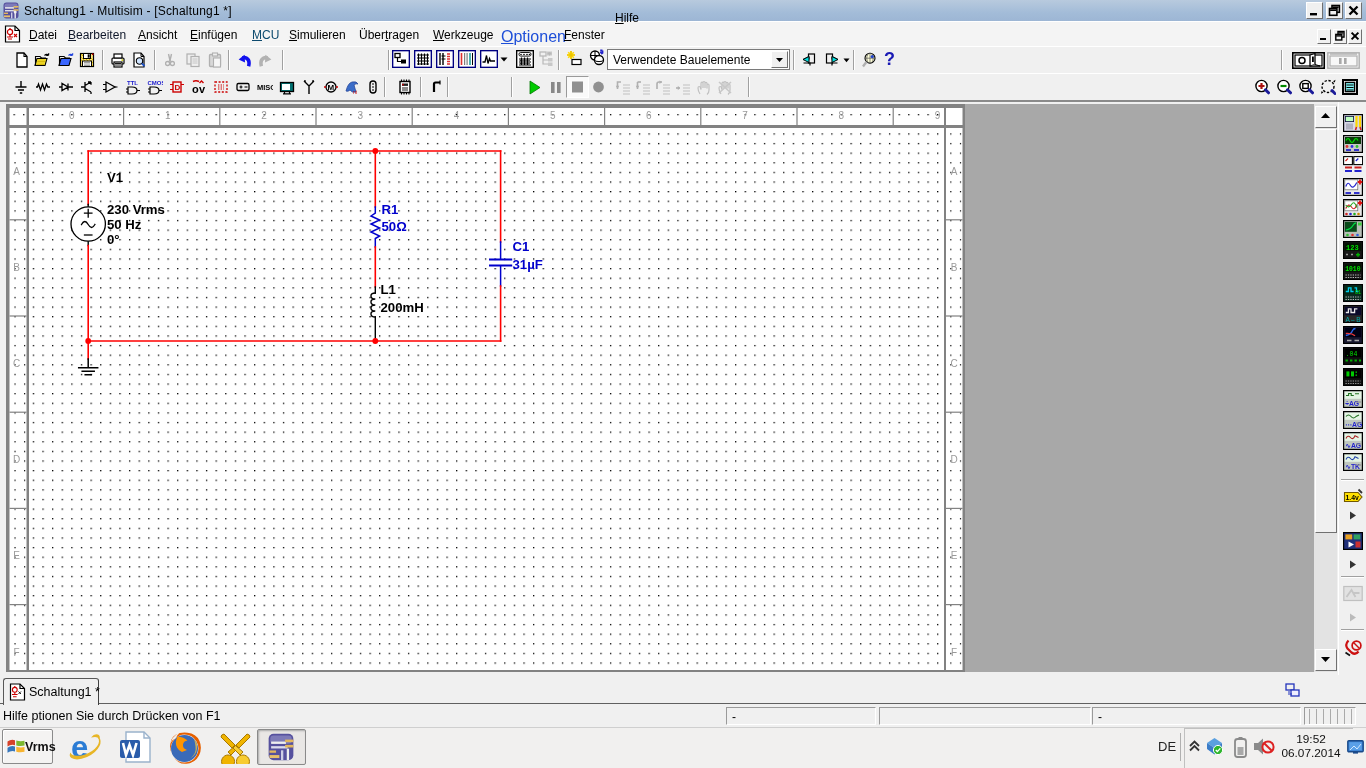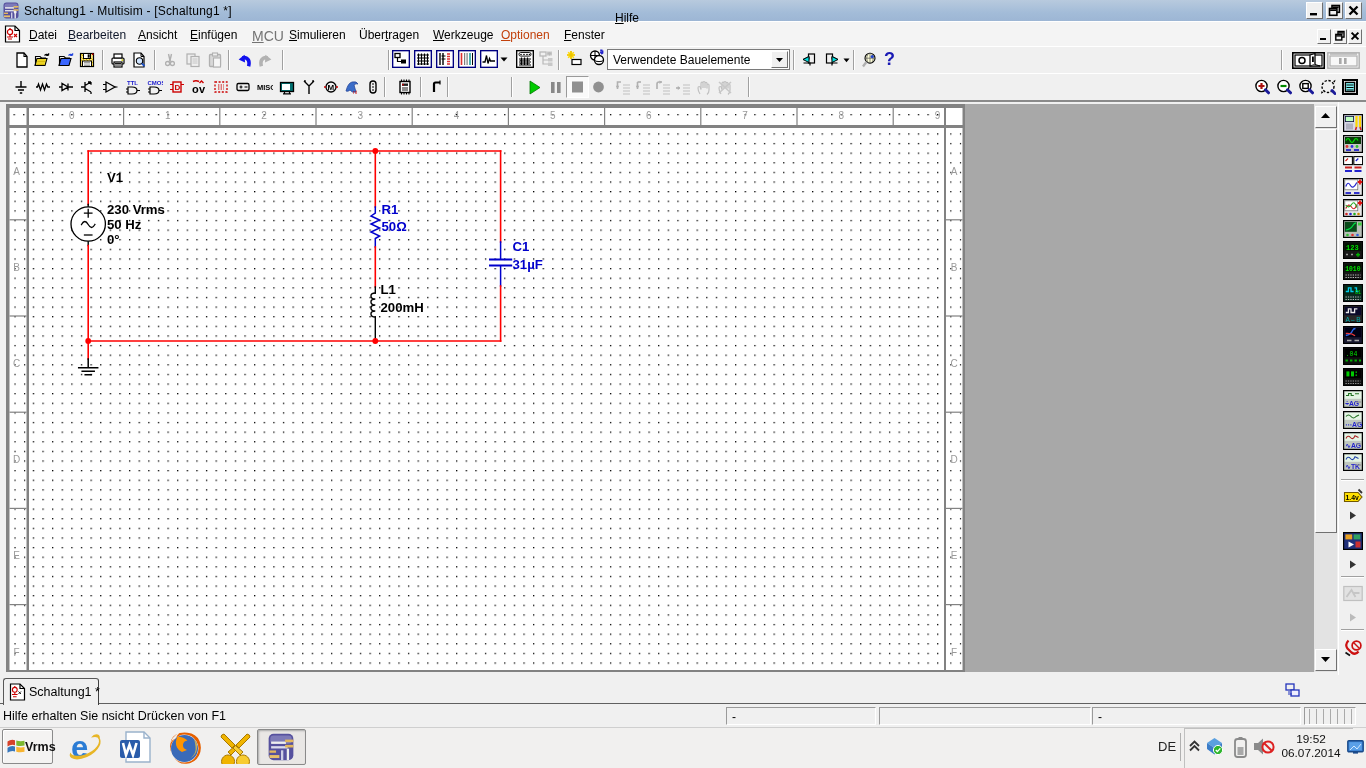--- a/index.html
+++ b/index.html
@@ -46,25 +46,25 @@
 <path d="M1.5 1 H11 L15.5 5.5 V17 H1.5 Z" fill="#fff" stroke="#000" stroke-width="1.2"></path>
 <path d="M11 1 V5.5 H15.5" fill="none" stroke="#000" stroke-width="1.2"></path>
 <circle cx="6" cy="7" r="2.6" fill="none" stroke="#cc0000" stroke-width="1.2"></circle>
 <path d="M6 4.4 V3 M6 9.6 V12 M3 12 H9 M4 14 H8" stroke="#cc0000" stroke-width="1.2" fill="none"></path>
 <path d="M10 9 L13 12 M10 12 L13 9" stroke="#cc0000" stroke-width="1.1"></path>
 </svg>
 <div class="abs" style="left:29px;top:28px;font-size:12px;color:#000"><u>D</u>atei</div>
 <div class="abs" style="left:68px;top:28px;font-size:12px;color:#0f172a"><u>B</u>earbeiten</div>
 <div class="abs" style="left:138px;top:28px;font-size:12px;color:#000"><u>A</u>nsicht</div>
 <div class="abs" style="left:190px;top:28px;font-size:12px;color:#000"><u>E</u>infügen</div>
-<div class="abs" style="left:252px;top:28px;font-size:14px;color:#737373"><u>M</u>CU</div>
+<div class="abs" style="left:252px;top:28px;font-size:12px;color:#0c4a6e"><u>M</u>CU</div>
 <div class="abs" style="left:289px;top:28px;font-size:12px;color:#000"><u>S</u>imulieren</div>
 <div class="abs" style="left:359px;top:28px;font-size:12px;color:#000">Über<u>t</u>ragen</div>
 <div class="abs" style="left:433px;top:28px;font-size:12px;color:#000"><u>W</u>erkzeuge</div>
-<div class="abs" style="left:501px;top:28px;font-size:12px;color:#c2410c"><u>O</u>ptionen</div>
+<div class="abs" style="left:501px;top:28px;font-size:16px;color:#1d4ed8"><u>O</u>ptionen</div>
 <div class="abs" style="left:564px;top:28px;font-size:12px;color:#000"><u>F</u>enster</div>
 <div class="abs" style="left:615px;top:11px;font-size:12px;color:#000"><u>H</u>ilfe</div>
 <div class="abs ras" style="left:1317px;top:29px;width:14px;height:15px">
     <svg width="12" height="12" viewBox="0 0 12 12">
       <rect x="2" y="8" width="6" height="2" fill="#000"></rect>
     </svg>
   </div>
 <div class="abs ras" style="left:1332.5px;top:29px;width:14px;height:15px">
     <svg width="12" height="12" viewBox="0 0 12 12">
       <rect x="4" y="1.5" width="6" height="5.6" fill="none" stroke="#000" stroke-width="1.4"></rect>
@@ -713,21 +713,21 @@
 <path d="M5.8 4.4 V3 M5.8 9.2 V11.5 M3 11.5 H8.6 M4 13.8 H7.6" stroke="#cc0000" stroke-width="1.1" fill="none"></path>
 <path d="M9.5 8.5 L12 11 M12 8.5 L9.5 11" stroke="#222" stroke-width="1"></path>
 </svg>
 <div class="abs" style="left:29px;top:685px;font-size:12.5px;color:#000">Schaltung1 *</div>
 <svg class="abs" style="left:1285px;top:683px" width="15" height="15" viewBox="0 0 15 15">
     <rect x="1" y="1" width="8" height="6" fill="none" stroke="#2233bb" stroke-width="1.3"></rect>
     <rect x="6" y="7" width="8" height="6" fill="#eef" stroke="#2233bb" stroke-width="1.3"></rect>
     <path d="M3 9 h2 M3 11 h4" stroke="#2233bb" stroke-width="1.1"></path>
   </svg>
 <div class="abs" style="left:0;top:706px;width:1366px;height:21px;background:#f0f0f0"></div>
-<div class="abs" style="left:3px;top:709px;font-size:12.5px;color:#000">Hilfe erhalten Sie nsicht Drücken von F1</div>
+<div class="abs" style="left:3px;top:709px;font-size:12.5px;color:#000">Hilfe ptionen Sie durch Drücken von F1</div>
 <div class="abs sunk" style="left:726px;top:707px;width:150px;height:18px;background:#f0f0f0">
     <div class="abs" style="left:5px;top:2px;font-size:12px;color:#000">-</div>
   </div>
 <div class="abs sunk" style="left:879px;top:707px;width:212px;height:18px;background:#f0f0f0">
     <div class="abs" style="left:5px;top:2px;font-size:12px;color:#000"></div>
   </div>
 <div class="abs sunk" style="left:1092px;top:707px;width:209px;height:18px;background:#f0f0f0">
     <div class="abs" style="left:5px;top:2px;font-size:12px;color:#000">-</div>
   </div>
 <div class="abs sunk" style="left:1304px;top:707px;width:52px;height:18px;background:#f0f0f0">

